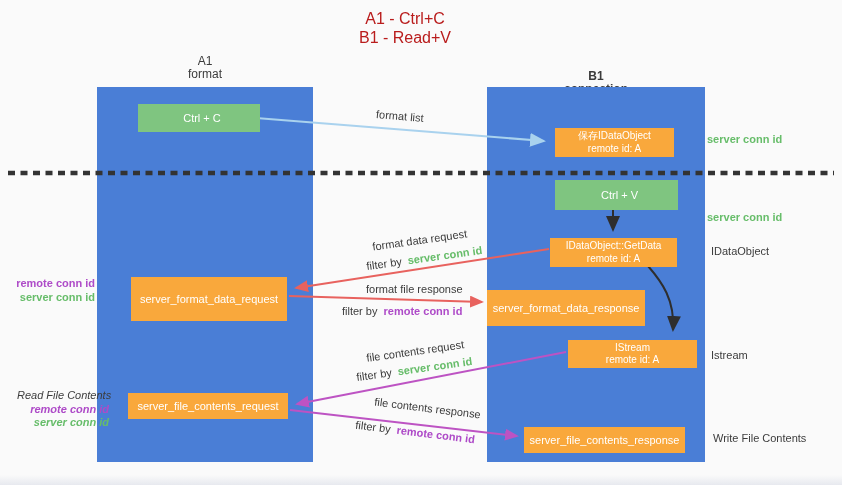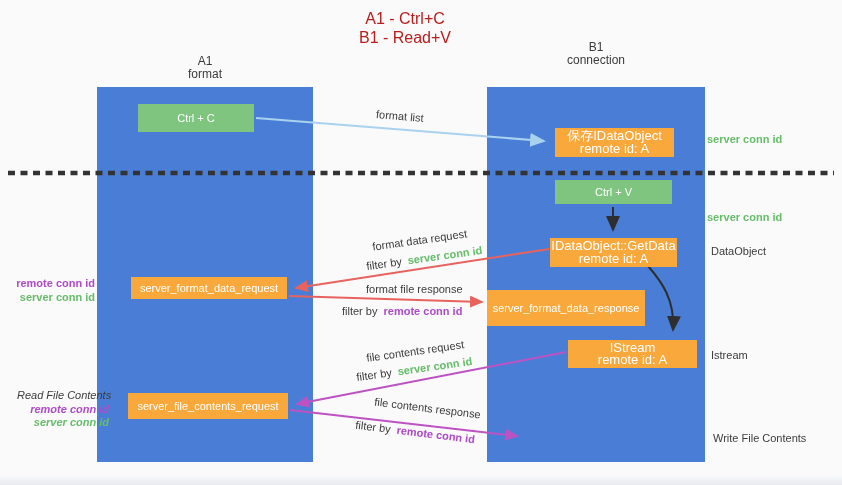--- a/index.html
+++ b/index.html
@@ -9,22 +9,22 @@
     background:linear-gradient(#fafafa,#e7e9ef);}
   .title{position:absolute;left:0;top:9px;width:810px;text-align:center;
     font-size:16px;line-height:19px;color:#b91c1c;}
   .col{position:absolute;top:87px;height:375px;background:var(--column-blue);}
   .col-a1{left:97px;width:216px;}
   .col-b1{left:487px;width:218px;}
   .col-header{position:absolute;text-align:center;font-size:12px;line-height:13px;color:#3b3b3b;}
   .arrows{position:absolute;left:0;top:0;z-index:3;pointer-events:none;}
   .box{position:absolute;z-index:4;display:flex;flex-direction:column;align-items:center;
     justify-content:center;color:#fff;text-align:center;font-size:11px;line-height:13px;}
-  .box.two{font-size:13px;line-height:12.5px;}
-  .green{background:var(--box-green);}
+  .box.two{font-size:10px;line-height:12.5px;}
+  .green{background:var(--box-green);padding-left:6px;}
   .orange{background:var(--box-orange);}
   .lbl{position:absolute;z-index:5;font-size:11px;line-height:13px;color:var(--text-dark);white-space:nowrap;}
   .green-t{color:var(--text-green);font-weight:bold;}
   .purple-t{color:var(--text-purple);font-weight:bold;}
   .lbl .green-t,.lbl .purple-t{margin-left:3px;}
   .side-group{text-align:right;line-height:13.5px;}
 </style>
 </head>
 <body>
 
@@ -32,21 +32,21 @@
 
   <div class="title">
     <div>A1 - Ctrl+C</div>
     <div>B1 - Read+V</div>
   </div>
 
   <div class="col-header" style="left:97px;top:55px;width:216px;">
     <div>A1</div>
     <div>format</div>
   </div>
-  <div class="col-header" style="left:487px;top:41px;width:218px;">
+  <div class="col-header" style="left:487px;top:70px;width:218px;font-weight:bold;">
     <div>B1</div>
     <div>connection</div>
   </div>
 
   <div class="col col-a1"></div>
   <div class="col col-b1"></div>
 
   <svg class="arrows" width="842" height="485" viewBox="0 0 842 485">
     <defs>
       <marker id="m-blue" markerWidth="9" markerHeight="8" refX="7" refY="3.5" orient="auto">
@@ -82,46 +82,49 @@
 
   <div class="box green" style="left:138px;top:104px;width:116px;height:28px;">
     <span>Ctrl + C</span>
   </div>
 
   <div class="box orange two" style="left:555px;top:128px;width:119px;height:29px;">
     <span>保存IDataObject</span>
     <span>remote id: A</span>
   </div>
 
-  <div class="box green" style="left:555px;top:180px;width:117px;height:24px;">
+  <div class="box green" style="left:555px;top:180px;width:117px;height:30px;">
     <span>Ctrl + V</span>
   </div>
 
   <div class="box orange two" style="left:550px;top:238px;width:127px;height:29px;">
     <span>IDataObject::GetData</span>
     <span>remote id: A</span>
   </div>
 
-  <div class="box orange" style="left:131px;top:277px;width:156px;height:22px;">
+  <div class="box orange" style="left:131px;top:277px;width:156px;height:44px;">
     <span>server_format_data_request</span>
   </div>
 
   <div class="box orange" style="left:487px;top:290px;width:158px;height:36px;">
     <span>server_format_data_response</span>
   </div>
 
   <div class="box orange two" style="left:568px;top:340px;width:129px;height:28px;">
     <span>IStream</span>
     <span>remote id: A</span>
   </div>
 
   <div class="box orange" style="left:128px;top:393px;width:160px;height:26px;">
     <span>server_file_contents_request</span>
   </div>
 
+  <div class="box orange" style="left:524px;top:427px;width:161px;height:26px;">
+    <span>server_file_contents_response</span>
+  </div>
 
   <div class="lbl" style="left:376px;top:110px;transform:rotate(5deg);">
     <span>format list</span>
   </div>
 
   <div class="lbl" style="left:372px;top:234px;transform:rotate(-8deg);">
     <span>format data request</span>
   </div>
   <div class="lbl" style="left:366px;top:252px;transform:rotate(-8deg);">
     <span>filter by</span>
@@ -152,21 +155,21 @@
     <span class="purple-t">remote conn id</span>
   </div>
 
   <div class="lbl green-t" style="left:707px;top:133px;">
     <span>server conn id</span>
   </div>
   <div class="lbl green-t" style="left:707px;top:211px;">
     <span>server conn id</span>
   </div>
   <div class="lbl" style="left:711px;top:245px;">
-    <span>DataObject</span>
+    <span>IDataObject</span>
   </div>
   <div class="lbl" style="left:711px;top:349px;">
     <span>Istream</span>
   </div>
   <div class="lbl" style="left:713px;top:432px;">
     <span>Write File Contents</span>
   </div>
 
   <div class="lbl side-group" style="left:8px;top:277px;width:87px;">
     <div class="purple-t" style="margin-left:0;">remote conn id</div>

